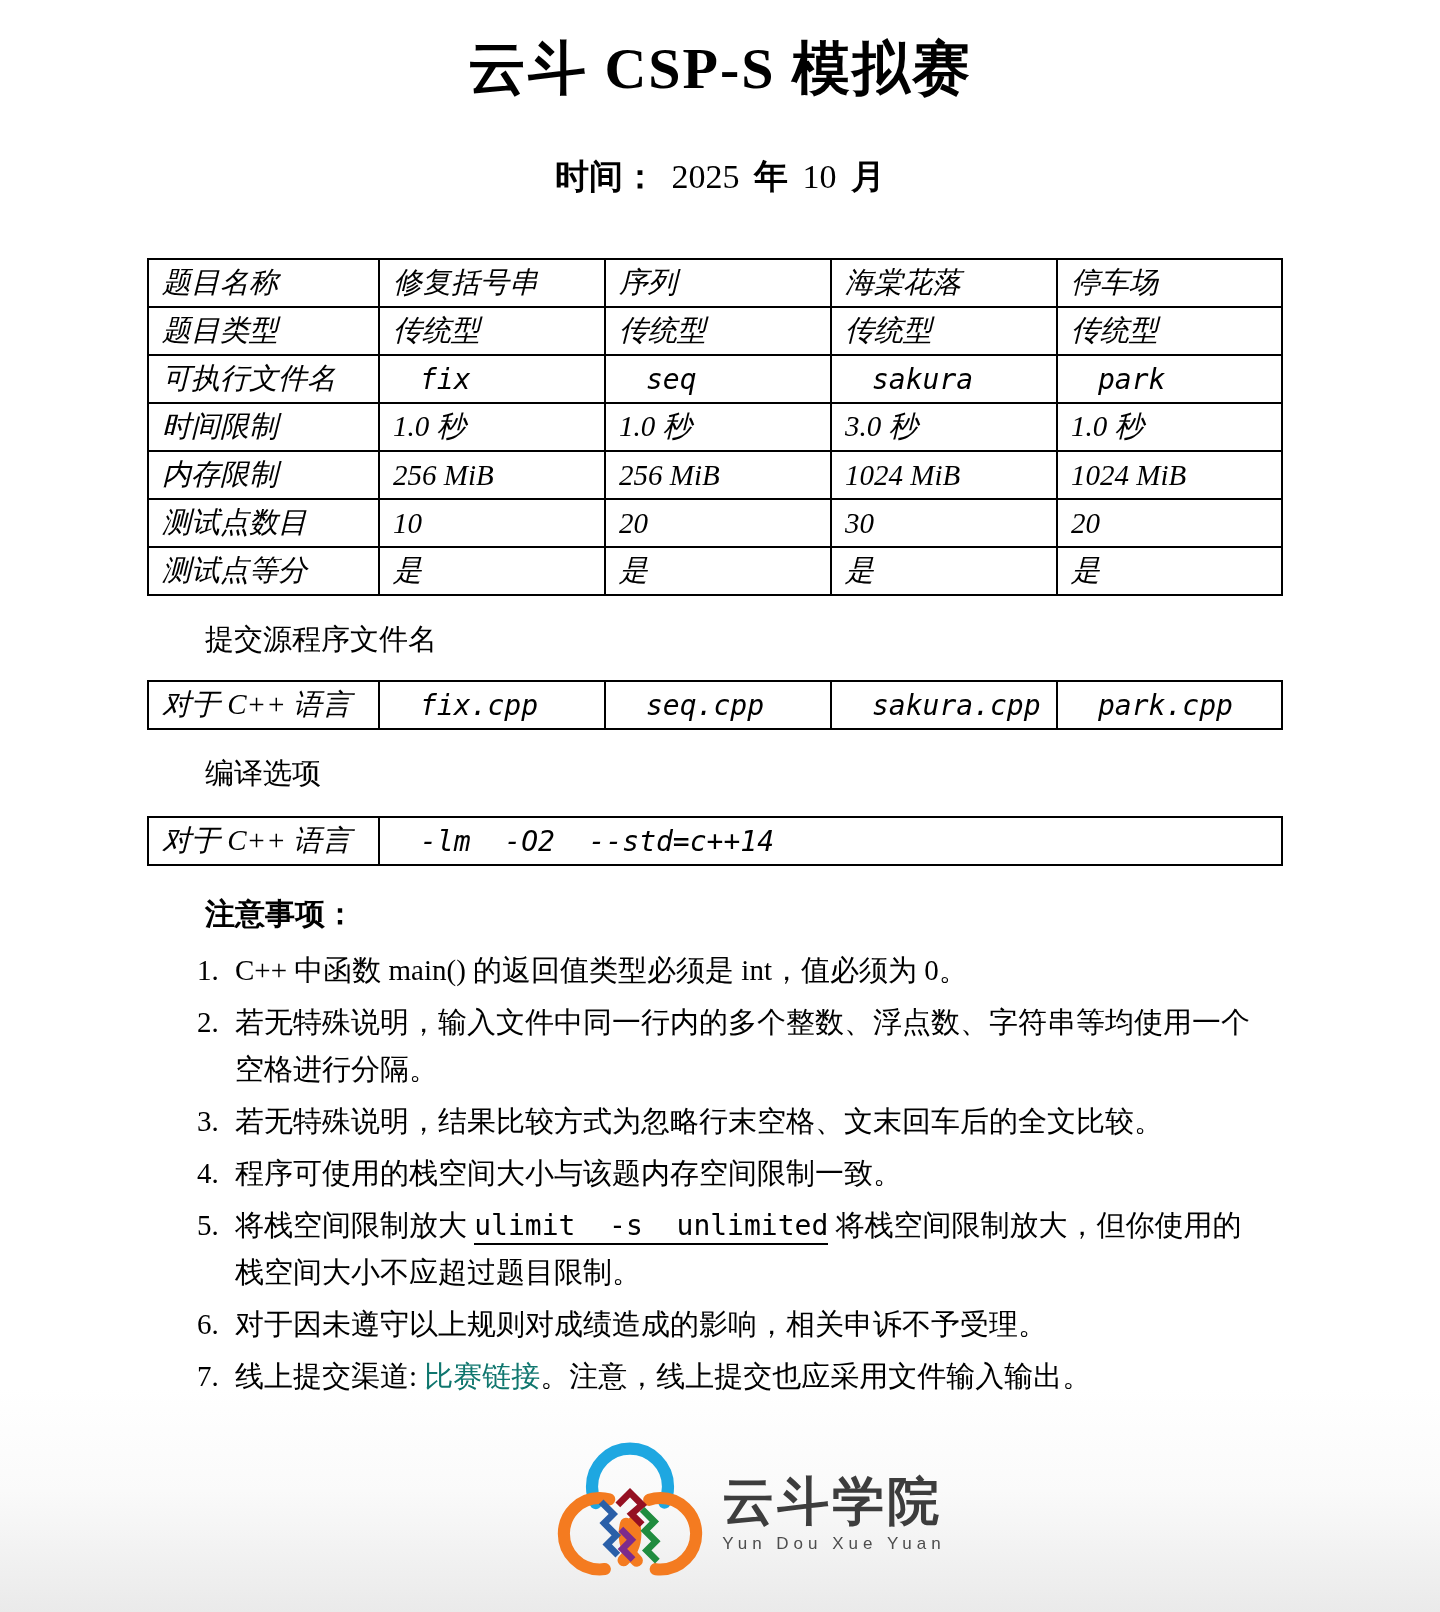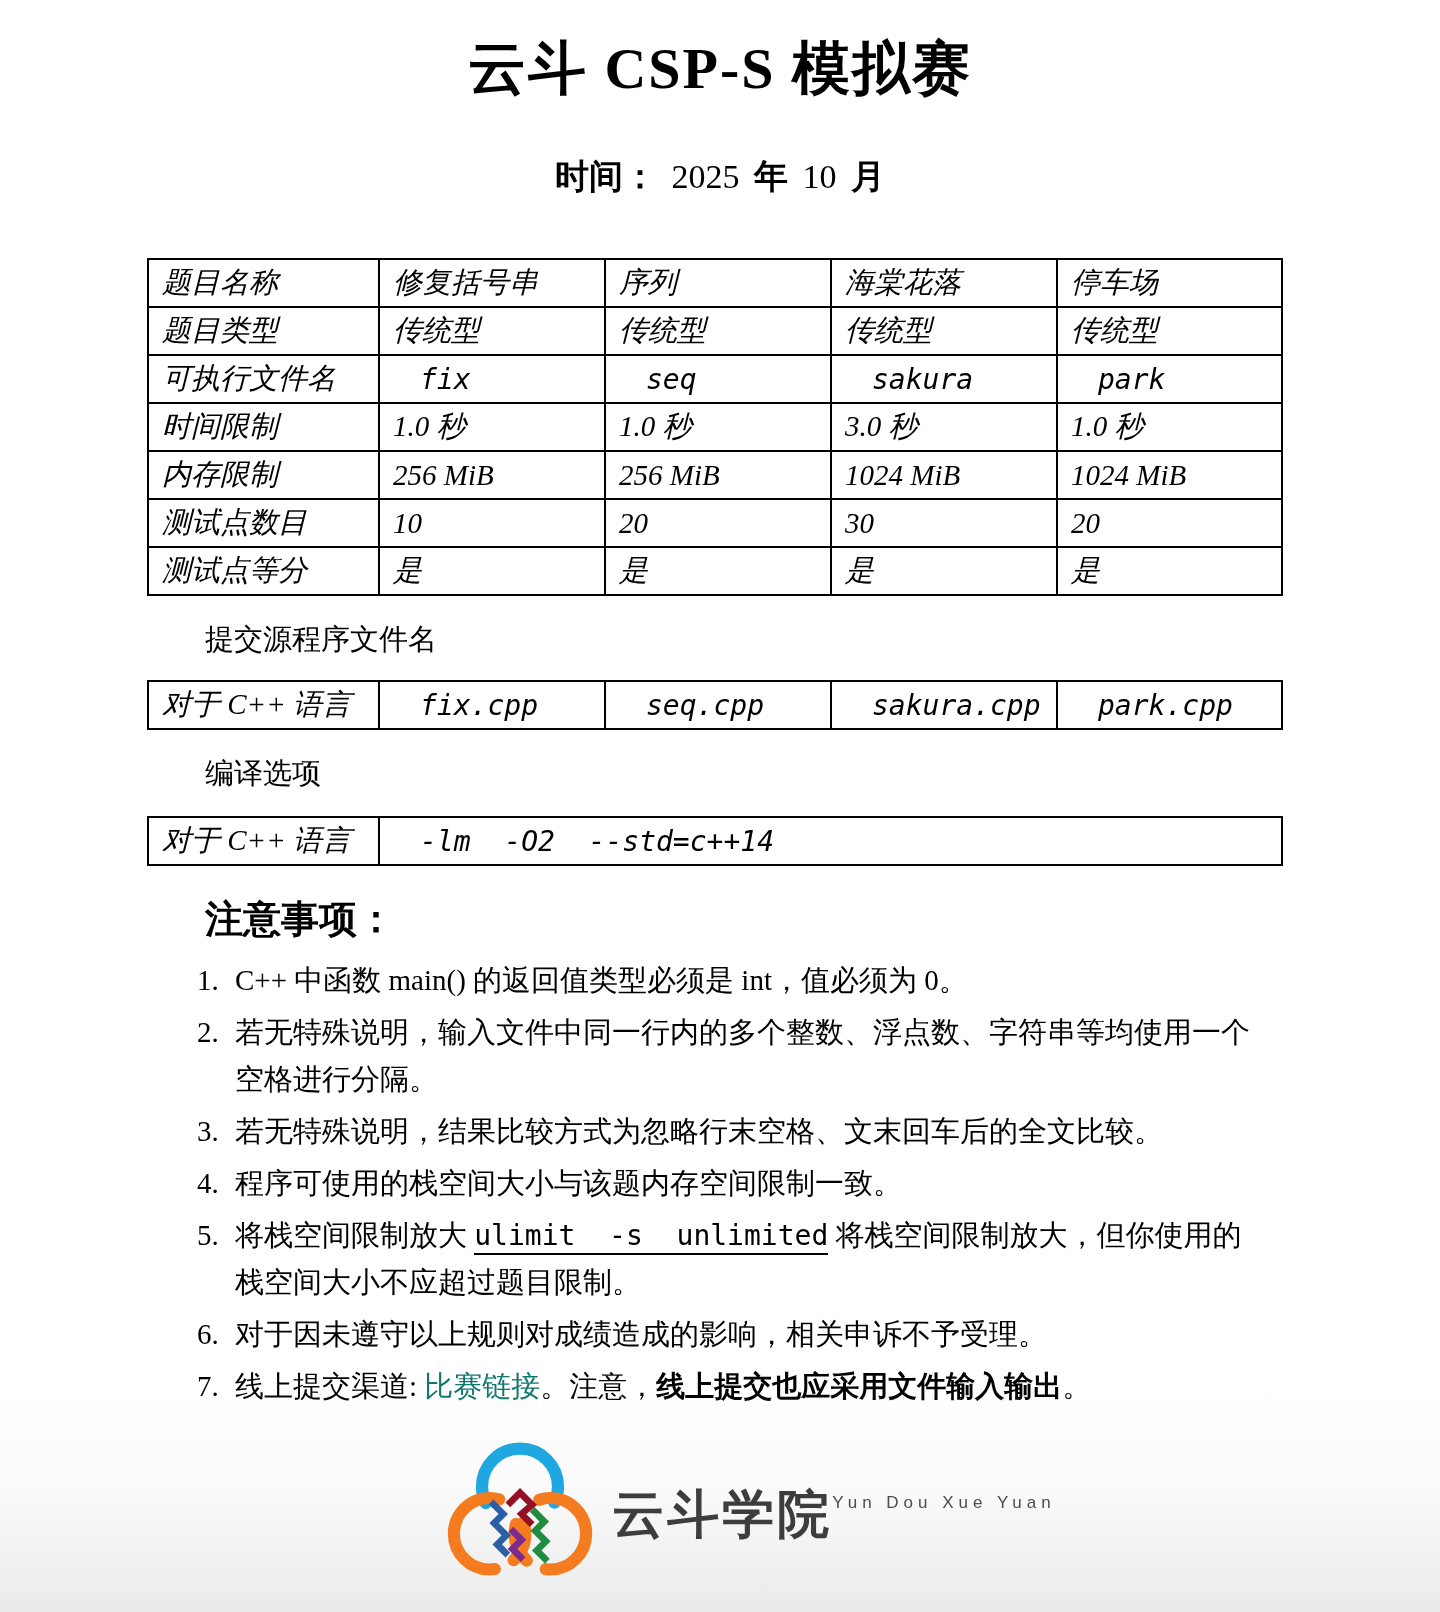--- a/index.html
+++ b/index.html
@@ -17,43 +17,43 @@
   .subtitle .num{font-weight:400;padding:0 6px;margin-top:38px;}
 
   table{border-collapse:collapse;margin-left:147px;table-layout:fixed;font-style:italic;}
   td{
     border:2px solid #000;height:46px;padding:0 13px;font-size:29px;
     vertical-align:middle;overflow:hidden;
   }
   .mono{font-family:"DejaVu Sans Mono","Liberation Mono",monospace;font-size:28px;white-space:pre;padding-left:40px;}
 
   .section-label{margin:24px 0 0 205px;font-size:29px;}
-  .notes-title{margin:28px 0 0 205px;font-size:38px;font-weight:700;}
+  .notes-title{margin:28px 0 0 205px;font-size:30px;font-weight:700;}
 
   ol.notes{list-style:none;margin:12px 0 0 0;padding:0 0 0 197px;width:1062px;}
   ol.notes li{display:flex;font-size:29px;line-height:47px;margin-bottom:5px;}
   ol.notes .num{width:38px;flex:none;}
   ol.notes .li-body{flex:1;}
   .code-seg{
     font-family:"DejaVu Sans Mono","Liberation Mono",monospace;font-size:28px;
     white-space:pre;border-bottom:2px solid #000;padding-bottom:1px;
   }
   .link-seg{cursor:pointer;}
-  .bold-seg{font-weight:700;}
+  .bold-seg{font-weight:400;}
 
   .compile-value{text-align:left;}
 
   .footer-band{
     position:absolute;left:0;top:1388px;width:1440px;height:224px;
     background:linear-gradient(180deg,rgba(236,236,236,0) 0%,rgba(236,236,236,0.25) 45%,#eaeaea 100%);
     display:flex;align-items:center;justify-content:center;
   }
   .logo-wrap{display:flex;align-items:center;transform:translate(30px,14px);}
   .logo-mark{width:152px;height:152px;flex:none;}
-  .logo-text{margin-left:16px;display:flex;flex-direction:row;}
+  .logo-text{margin-left:16px;display:flex;flex-direction:column;}
   .brand{
     font-family:"Liberation Sans","DejaVu Sans",sans-serif;font-weight:700;
     font-size:52px;color:#3d3d3d;letter-spacing:3px;line-height:1.05;
   }
   .brand-sub{
     font-family:"Liberation Sans","DejaVu Sans",sans-serif;font-size:17px;color:#4d4d4d;
     letter-spacing:5px;margin-top:6px;
   }
 </style>
 </head>

